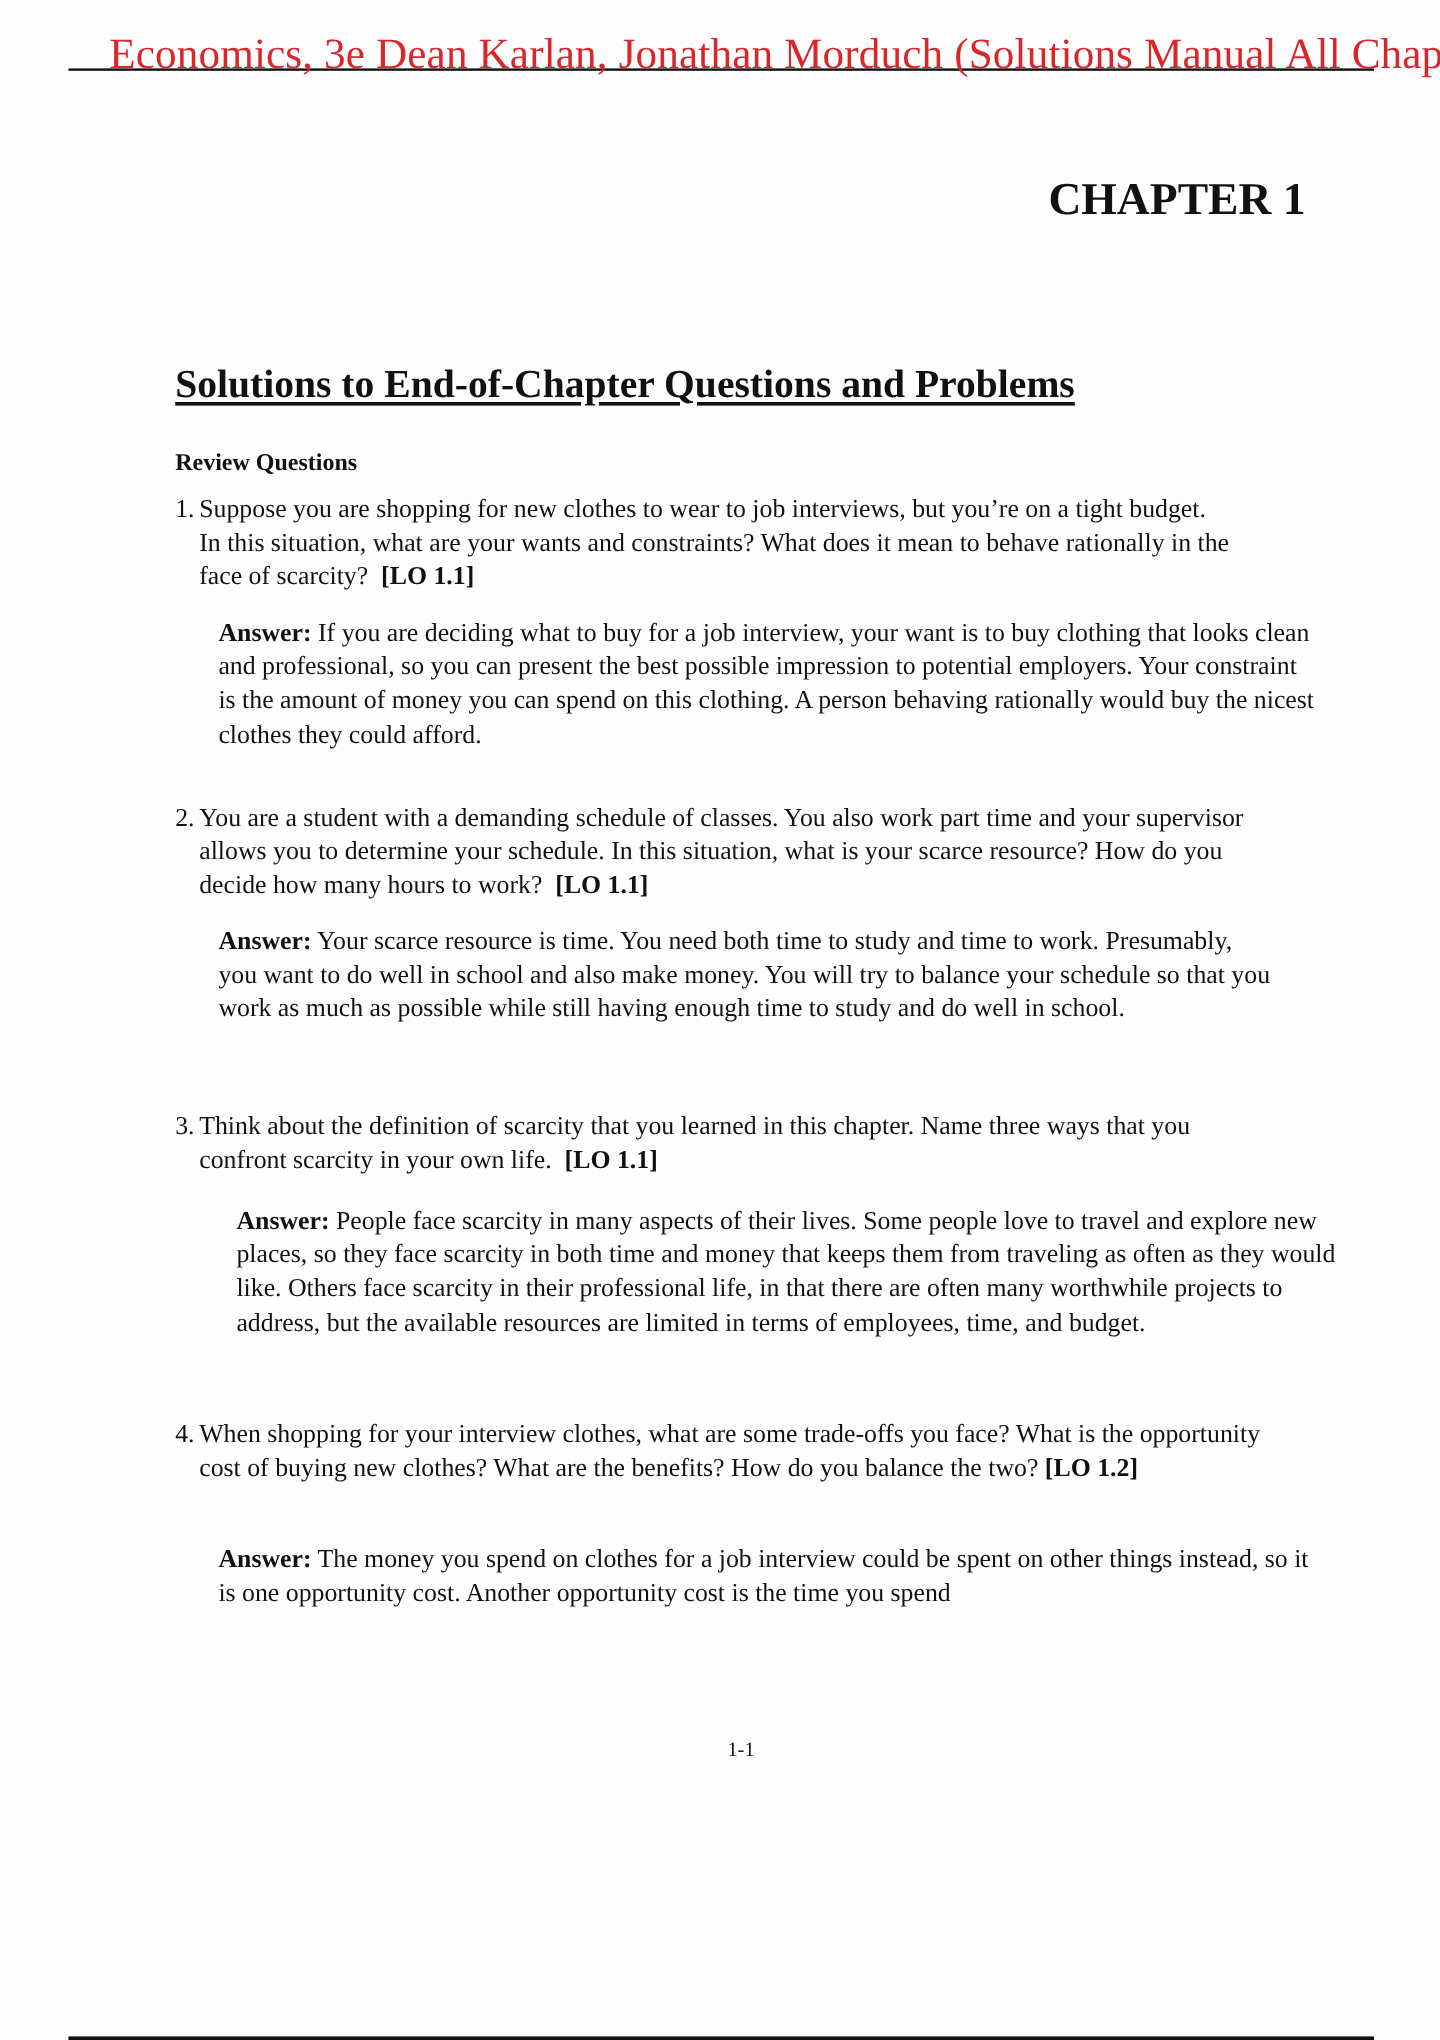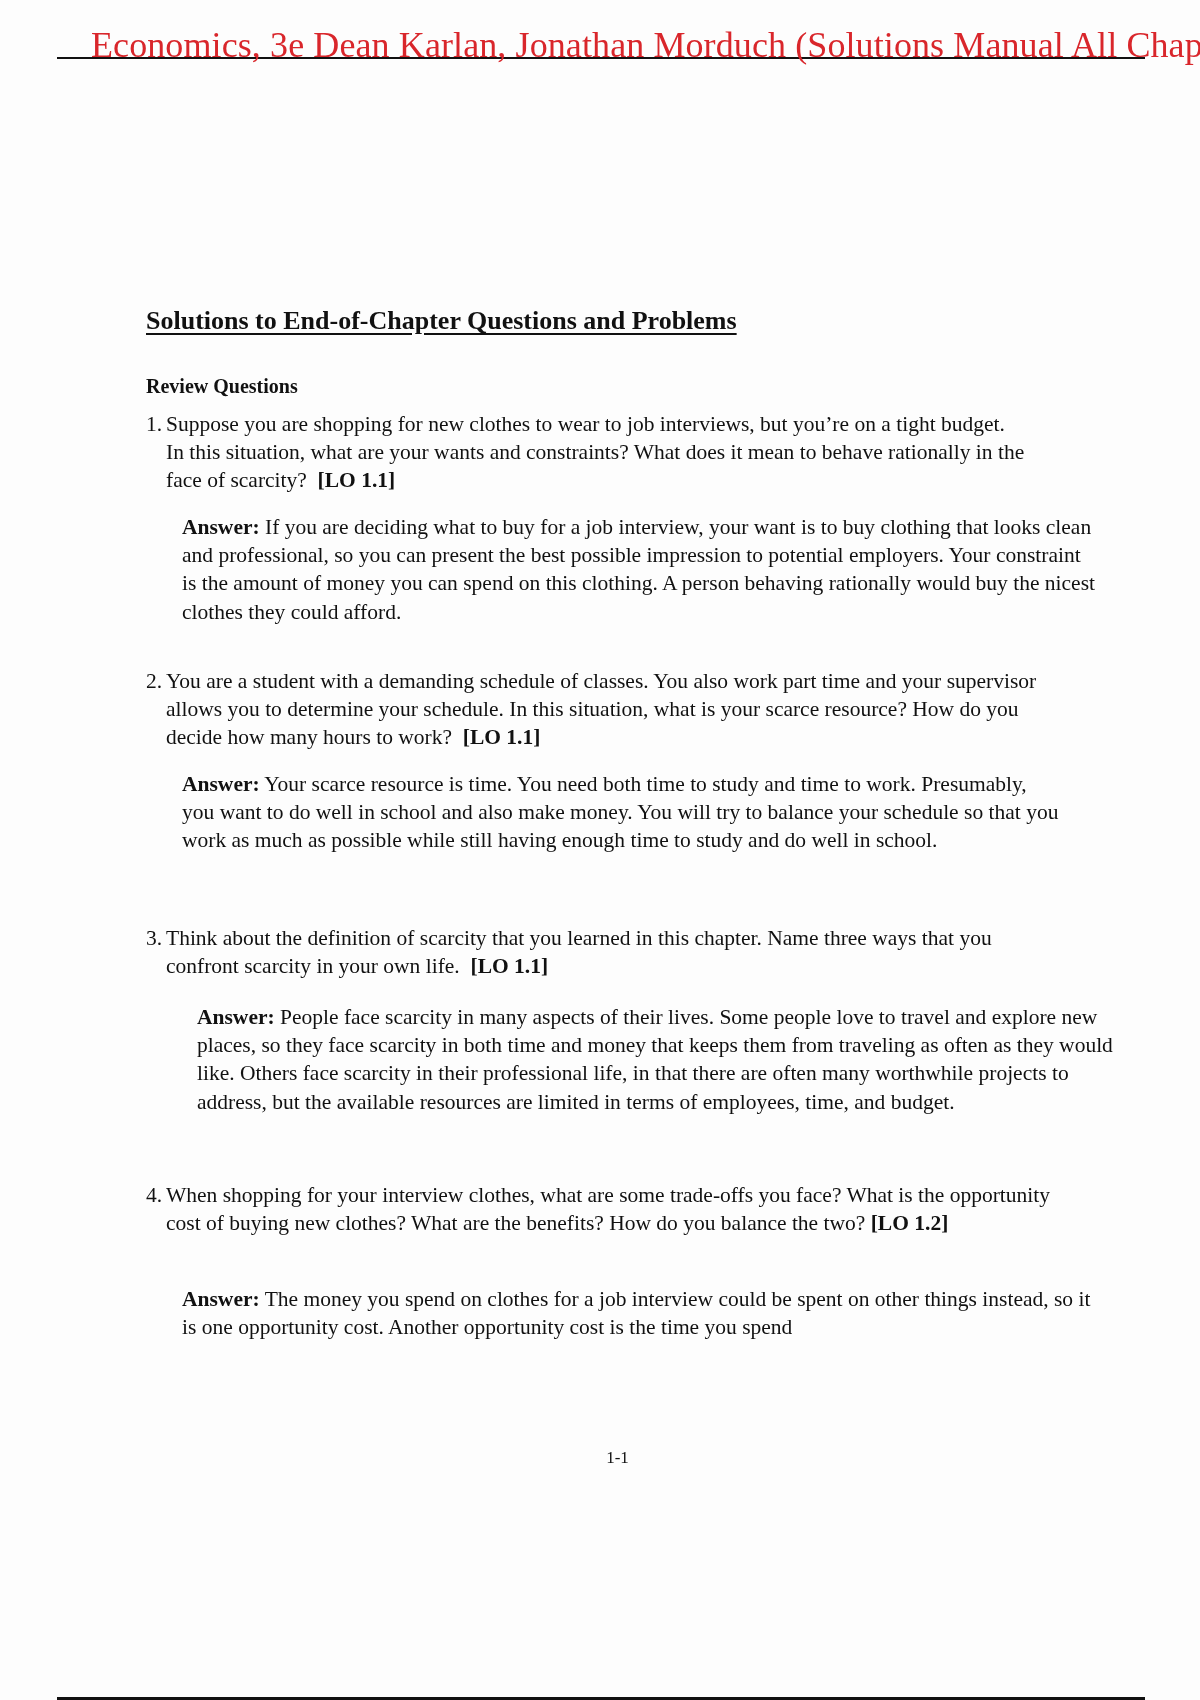--- a/index.html
+++ b/index.html
@@ -10,21 +10,21 @@
   .header-bar { position: absolute; left: 57px; top: 28px; width: 1088px; height: 30px; }
   .header-line { position: absolute; left: 0; right: 0; top: 29px; height: 2px; background: #111; }
   .header-text {
     position: absolute; left: 34px; top: 0px; font-size: 36px; color: #d9262b; line-height: 34px;
     white-space: nowrap; letter-spacing: 0.1px;
   }
   .chapter-block { position: absolute; right: 112px; top: 143px; text-align: right; font-weight: bold; }
   .chapter-title { font-size: 38px; line-height: 46px; }
   .chapter-subtitle { font-size: 38px; line-height: 46px; }
   .solutions-heading {
-    position: absolute; left: 146px; top: 303px; font-size: 26px; font-weight: bold;
+    position: absolute; left: 146px; top: 303px; font-size: 33px; font-weight: bold;
     text-decoration: underline; text-underline-offset: 4px; line-height: 36px;
   }
   .review-heading { position: absolute; left: 146px; top: 371px; font-size: 20px; font-weight: bold; line-height: 30px; }
   .question { position: absolute; left: 146px; width: 945px; font-size: 21.5px; line-height: 28.2px; }
   .q-num { position: absolute; left: 0; top: 0; }
   .q-text { margin-left: 20px; }
   .lo { font-weight: bold; }
   .answer { position: absolute; left: 182px; width: 910px; font-size: 21.5px; line-height: 28.2px; }
   .answer-label { font-weight: bold; }
   .page-num { position: absolute; left: 0; width: 1235px; text-align: center; top: 1448px; font-size: 17px; }
@@ -32,20 +32,21 @@
 </style>
 </head>
 <body>
 
 <div class="header-bar">
   <div class="header-line"></div>
   <div class="header-text">Economics, 3e Dean Karlan, Jonathan Morduch (Solutions Manual All Chapters)</div>
 </div>
 
 <div class="chapter-block">
+  <div class="chapter-title">CHAPTER 1</div>
 </div>
 
 <div class="solutions-heading">Solutions to End-of-Chapter Questions and Problems</div>
 <div class="review-heading">Review Questions</div>
 
 <div class="question" style="top:410px;">
   <span class="q-num">1.</span>
   <div class="q-text" style="width:860px;"><span>Suppose you are shopping for new clothes to wear to job interviews, but you’re on a tight budget. In this situation, what are your wants and constraints? What does it mean to behave rationally in the face of scarcity?</span>&nbsp; <span class="lo">[LO 1.1]</span></div>
 </div>
 <div class="answer" style="top:513px;width:915px;">

